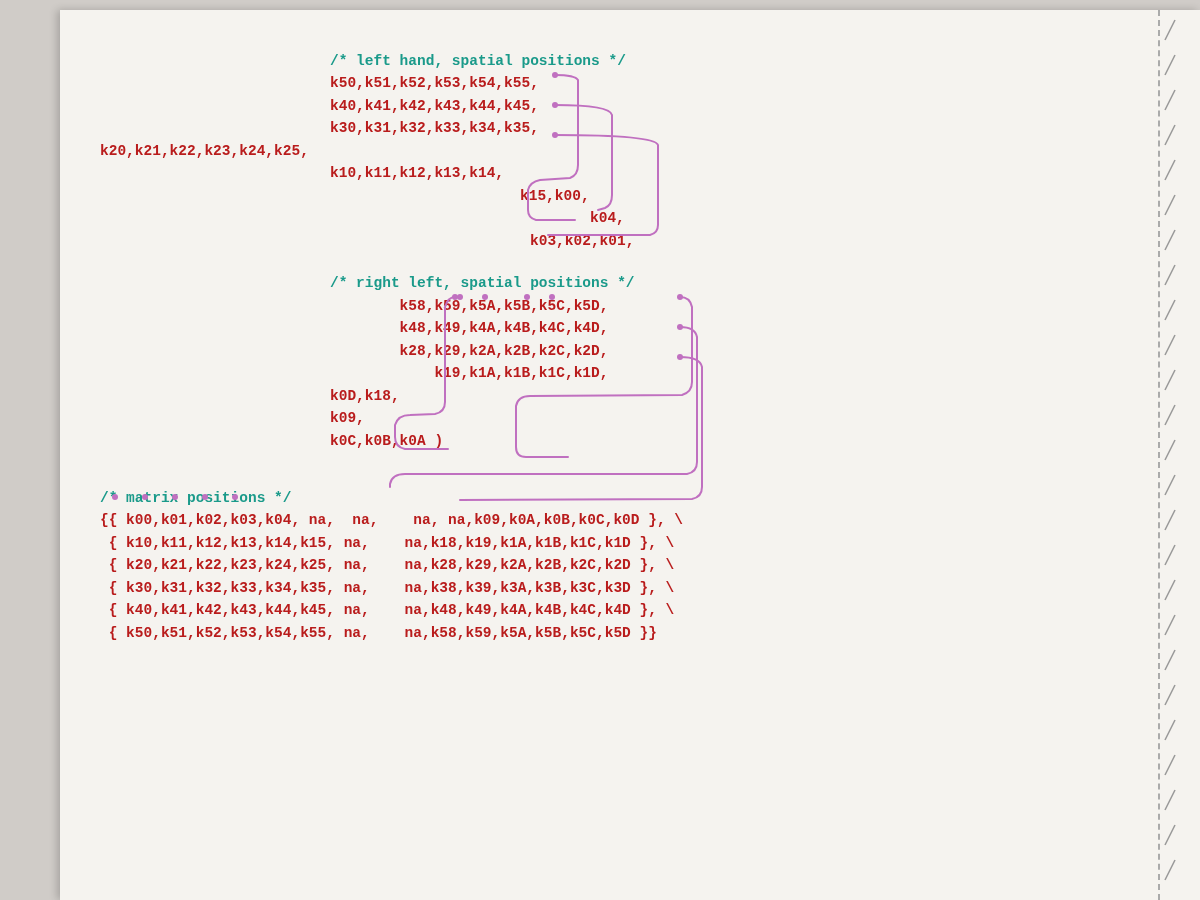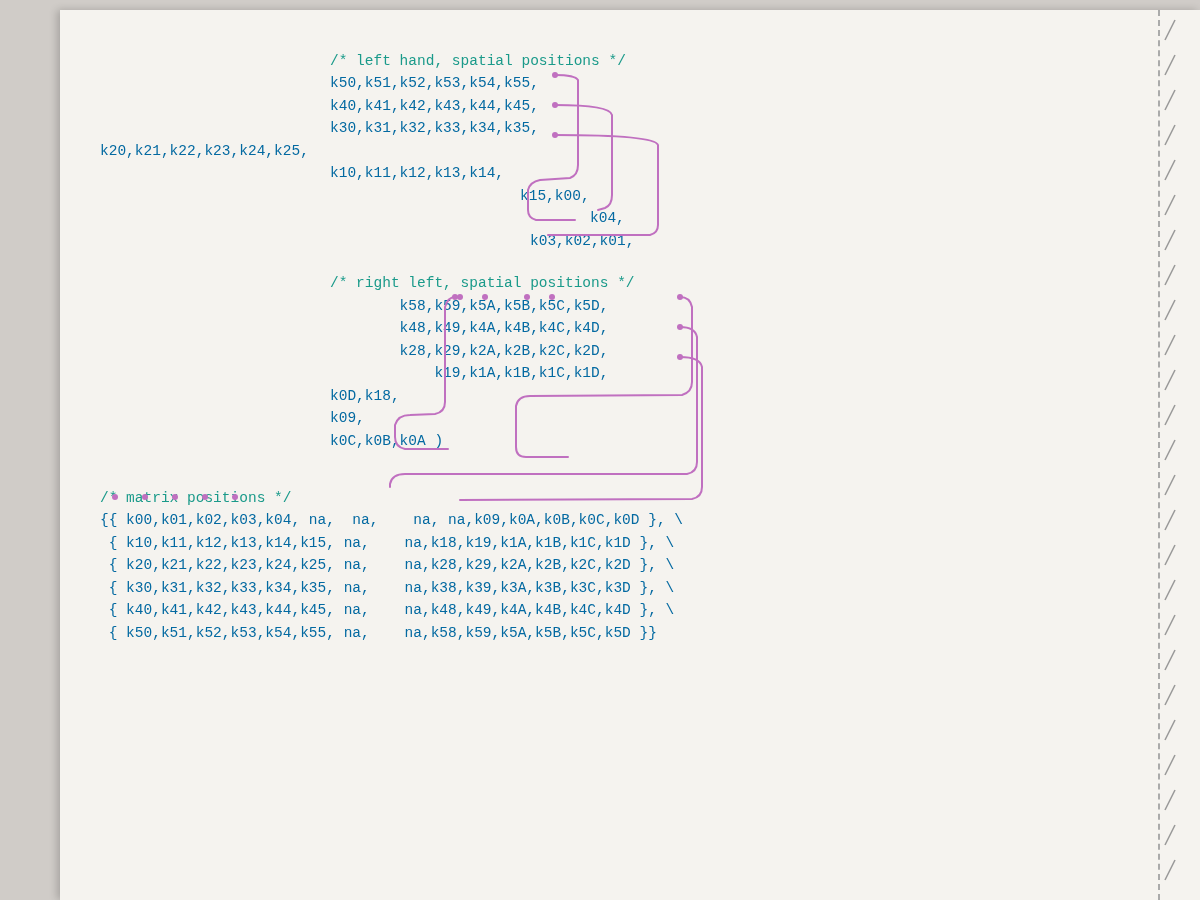--- a/index.html
+++ b/index.html
@@ -14,40 +14,41 @@
 
     .page {
       position: absolute;
       top: 10px;
       left: 60px;
       right: 0px;
       bottom: 0px;
       background: #f5f3ef;
       box-shadow: -3px 0 8px rgba(0,0,0,0.2);
       padding: 30px 60px 30px 40px;
+      font-weight: bold;
     }
 
     
     .page::after {
       content: '';
       position: absolute;
       right: 40px;
       top: 0;
       bottom: 0;
       border-right: 2px dashed #aaa;
     }
 
     .code-section {
       position: relative;
     }
 
     .code-line {
       font-size: 14.5px;
       line-height: 1.55;
-      color: #0369a1;
+      color: #b91c1c;
       white-space: pre;
       font-family: 'Courier New', Courier, monospace;
     }
 
     .comment {
       color: #1a9a8a;
     }
 
     
     .overlay-svg {

